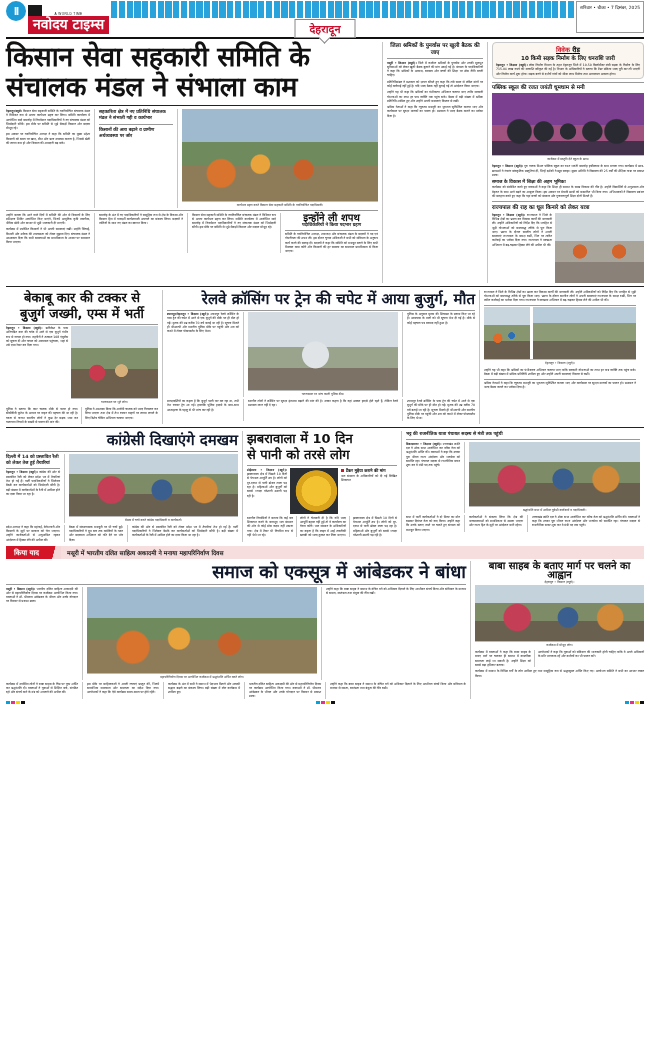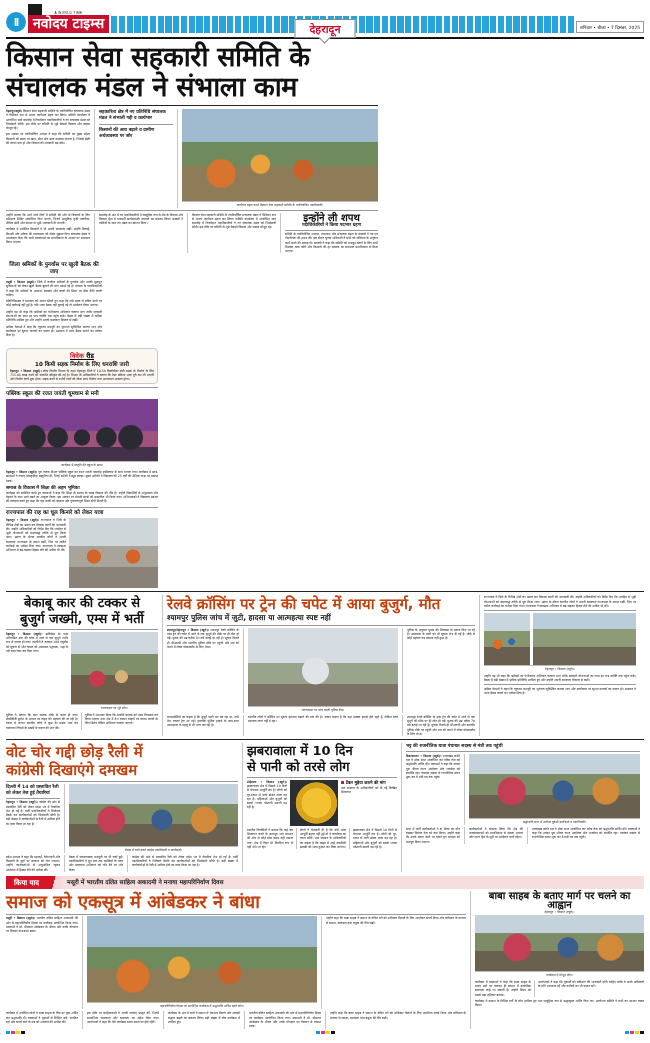--- a/index.html
+++ b/index.html
@@ -5,28 +5,28 @@
   * { box-sizing: border-box; margin: 0; padding: 0; }
   html, body {
     width: 650px; height: 1043px;
     background: #fff;
     font-family: "Liberation Sans", "DejaVu Sans", sans-serif;
     overflow: hidden;
   }
   .page { position: relative; width: 650px; height: 1043px; background: #fff; padding: 0 6px; }
 
   
-  .masthead { display: flex; align-items: flex-end; height: 34px; padding-top: 16px; position: relative; }
+  .masthead { display: flex; height: 34px; padding-top: 1px; position: relative; }
   .mh-logo-badge {
     width: 20px; height: 20px; border-radius: 50%;
     background: #1b9ad6; color: #fff; font-weight: bold; font-size: 11px;
     display: flex; align-items: center; justify-content: center; margin-right: 2px; margin-bottom: 2px;
     letter-spacing: -1px;
   }
-  .mh-brandbox { position: relative; margin-bottom: 1px; }
+  .mh-brandbox { position: relative; margin-bottom: 1px; margin-top: 11px; }
   .mh-eyebrow { font-size: 3.2px; letter-spacing: .4px; color: #111; text-align: center; line-height: 4px; }
   .mh-brand {
     background: #c8102e; color: #fff; font-weight: bold; font-size: 14px;
     padding: 1px 5px 2px 5px; line-height: 15px; white-space: nowrap;
     font-family: "DejaVu Sans", sans-serif;
   }
   .mh-blackflag { position: absolute; left: 0; top: -7px; width: 14px; height: 11px; background: #1a1a1a; }
   .mh-bars { flex: 1; height: 17px; margin: 0 2px 1px 2px; display: flex; gap: 1.5px; overflow: hidden; }
   .mh-bars i { flex: 1; background: #29a3dc; display: block; }
   .mh-city {
@@ -50,21 +50,21 @@
               font-family: "DejaVu Sans", sans-serif; hyphens: auto; }
   .col-text p { margin-bottom: 2px; }
   .dateline { font-weight: bold; }
   .caption { font-size: 3.1px; color: #333; text-align: center; padding: 1px 0;
              border-top: .5px solid #bbb; font-family: "DejaVu Sans", sans-serif; }
 
   h1.head-main {
     font-size: 27px; font-weight: bold; line-height: 30px; color: #111;
     font-family: "DejaVu Sans", sans-serif; letter-spacing: -.3px;
   }
-  h2.head-2 { font-size: 15px; font-weight: bold; line-height: 18px; color: #c2410c; font-family: "DejaVu Sans", sans-serif; }
+  h2.head-2 { font-size: 15px; font-weight: bold; line-height: 18px; color: #0f172a; font-family: "DejaVu Sans", sans-serif; text-align: right; }
   h2.head-3 { font-size: 13px; font-weight: bold; line-height: 16px; color: #111; font-family: "DejaVu Sans", sans-serif; }
   h3.head-s { font-size: 10px; font-weight: bold; line-height: 9px; color: #111; font-family: "DejaVu Sans", sans-serif; }
   h3.head-xs { font-size: 5.6px; font-weight: bold; line-height: 7px; color: #111; font-family: "DejaVu Sans", sans-serif; }
   .subhead { font-size: 7.5px; font-weight: bold; color: #222; font-family: "DejaVu Sans", sans-serif; line-height: 10px; }
   .subhead-sm { font-size: 4.6px; font-weight: bold; color: #222; font-family: "DejaVu Sans", sans-serif; line-height: 6px; }
 
   .hr-thin { height: 1px; background: #222; margin: 3px 0; }
   .hr-hair { height: .5px; background: #999; margin: 2px 0; }
 
   
@@ -203,21 +203,21 @@
         <i></i>
         <i></i>
         <i></i>
         <i></i>
     </div>
     <div class="mh-city">देहरादून</div>
     <div class="mh-date">शनिवार • चीका • 7 दिसंबर, 2025</div>
   </div>
   <div class="mh-rule"></div>
 
-  <div style="display:flex; gap:4px; margin-top:3px;flex-direction:column;">
+  <div style="display:flex; gap:4px; margin-top:3px;">
 
     <div style="width:372px;">
       <h1 class="head-main">किसान सेवा सहकारी समिति के</h1>
       <h1 class="head-main">संचालक मंडल ने संभाला काम</h1>
       <div class="hr-thin"></div>
 
       <div style="display:flex; gap:4px;">
         <div style="width:84px;" class="col-text">
           <p><span class="dateline">देहरादून/ब्यूरो।</span>
              <span>किसान सेवा सहकारी समिति के नवनिर्वाचित संचालक मंडल ने विधिवत रूप से अपना कार्यभार ग्रहण कर लिया। समिति कार्यालय में आयोजित सादे समारोह में निवर्तमान पदाधिकारियों ने नए संचालक मंडल को जिम्मेदारी सौंपी। इस मौके पर समिति से जुड़े सैकड़ों किसान और सदस्य मौजूद रहे।</span></p>
@@ -337,21 +337,20 @@
         <div class="col-text" style="width:72px;">पुलिस ने बताया कि कार चालक मौके से फरार हो गया। सीसीटीवी फुटेज के आधार पर वाहन की पहचान की जा रही है। घटना से नाराज स्थानीय लोगों ने कुछ देर सड़क जाम कर यातायात नियमों के सख्ती से पालन की मांग की।</div>
         <div class="sep"></div>
         <div class="col-text" style="flex:1;">पुलिस ने आश्वस्त किया कि आरोपी चालक को जल्द गिरफ्तार कर लिया जाएगा तथा क्षेत्र में तेज रफ्तार वाहनों पर लगाम लगाने के लिए विशेष चेकिंग अभियान चलाया जाएगा।</div>
       </div>
     </div>
 
     <div class="sep"></div>
 
     <div style="width:308px;">
       <h2 class="head-2">रेलवे क्रॉसिंग पर ट्रेन की चपेट में आया बुजुर्ग, मौत</h2>
-      <div class="subhead">श्यामपुर पुलिस जांच में जुटी, हादसा या आत्महत्या स्पष्ट नहीं</div>
       <div class="hr-hair"></div>
       <div style="display:flex; gap:4px;">
         <div class="col-text" style="width:72px;">
           <span class="dateline">श्यामपुर/देहरादून • किसान (ब्यूरो)।</span>
           <span>श्यामपुर रेलवे क्रॉसिंग के पास ट्रेन की चपेट में आने से एक बुजुर्ग की मौके पर ही मौत हो गई। मृतक की उम्र करीब 70 वर्ष बताई जा रही है। सूचना मिलते ही जीआरपी और स्थानीय पुलिस मौके पर पहुंची और शव को कब्जे में लेकर पोस्टमार्टम के लिए भेजा।</span>
         </div>
         <div class="sep"></div>
         <div style="width:150px;">
           <div class="photo ph3" style="height:78px;"></div>
           <div class="caption">घटनास्थल पर जांच करती पुलिस टीम।</div>
@@ -382,21 +381,20 @@
       <div class="hr-hair"></div>
       <div class="col-text">श्रमिक नेताओं ने कहा कि न्यूनतम मजदूरी का भुगतान सुनिश्चित कराया जाए और कार्यस्थल पर सुरक्षा मानकों का पालन हो। प्रशासन ने जल्द बैठक कराने का भरोसा दिया है।</div>
     </div>
   </div>
 
   <div class="hr-thin" style="margin-top:3px;"></div>
 
   <div style="display:flex; gap:4px;">
 
     <div style="width:232px;">
-      <h2 class="head-2">वोट चोर गद्दी छोड़ रैली में</h2>
       <h2 class="head-2">कांग्रेसी दिखाएंगे दमखम</h2>
       <div class="hr-hair"></div>
       <div style="display:flex; gap:4px;">
         <div style="width:54px;">
           <div class="subhead-sm">दिल्ली में 14 को प्रस्तावित रैली को लेकर तेज हुई तैयारियां</div>
           <div class="hr-hair"></div>
           <div class="col-text">
             <span class="dateline">देहरादून • किसान (ब्यूरो)।</span>
             <span>कांग्रेस की ओर से प्रस्तावित रैली को लेकर प्रदेश भर में तैयारियां तेज हो गई हैं। पार्टी पदाधिकारियों ने जिलेवार बैठकें कर कार्यकर्ताओं को जिम्मेदारी सौंपी है। बड़ी संख्या में कार्यकर्ताओं के रैली में शामिल होने का दावा किया जा रहा है।</span>
           </div>

